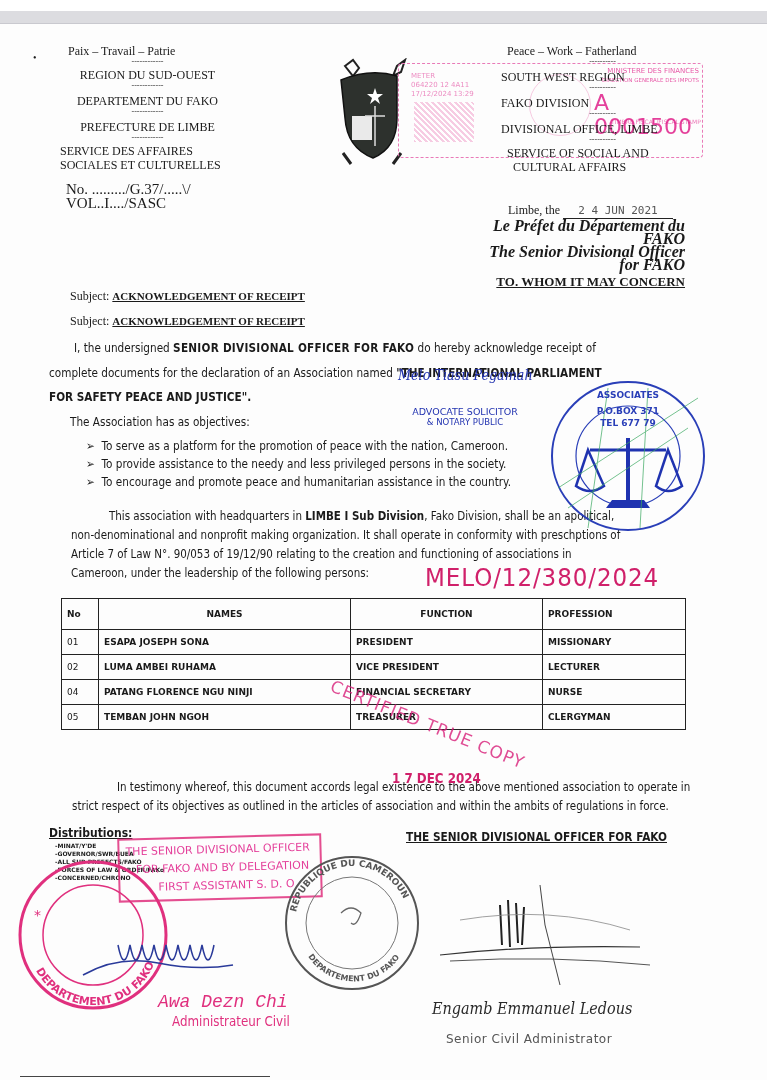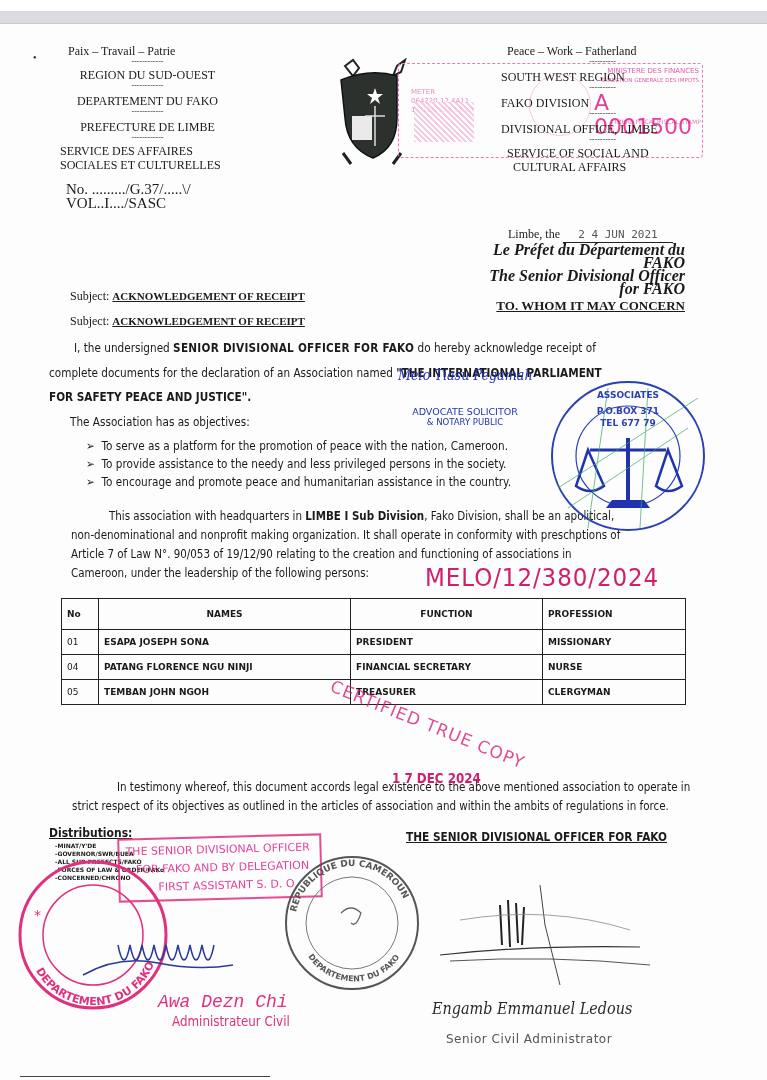--- a/index.html
+++ b/index.html
@@ -57,21 +57,21 @@
     <path d="M6 22 Q35 10 62 18 L62 60 Q62 90 38 100 Q12 90 10 60 Z" fill="#2d312d" stroke="#111" stroke-width="1.5"></path>
     <polygon points="40,30 42,36 48,36 43,40 45,46 40,42 35,46 37,40 32,36 38,36" fill="#ffffff"></polygon>
     <rect x="17" y="58" width="20" height="24" fill="#ffffff" opacity="0.9"></rect>
     <line x1="40" y1="48" x2="40" y2="88" stroke="#ddd" stroke-width="1.5"></line>
     <line x1="30" y1="58" x2="50" y2="58" stroke="#ddd" stroke-width="1.5"></line>
     <path d="M8 95 L16 106 M66 95 L58 106" stroke="#222" stroke-width="3"></path>
   </svg>
 </div>
 
 <div class="abs" style="left:398px;top:63px;width:305px;height:95px;border:1.5px dashed #e97ab8;border-radius:4px;">
-  <div class="abs sans" style="left:12px;top:24px;font-size:7px;line-height:9px;color:#ec8cc2;">
+  <div class="abs sans" style="left:12px;top:8px;font-size:7px;line-height:9px;color:#ec8cc2;">
     <div>METER</div>
     <div>064220 12 4A11</div>
     <div>17/12/2024  13:29</div>
   </div>
   <div class="abs" style="left:15px;top:38px;width:60px;height:40px;background:repeating-linear-gradient(45deg,#f5c0dc 0 2px,#fff 2px 4px);opacity:0.8;"></div>
   <div class="abs" style="left:130px;top:10px;width:62px;height:62px;border-radius:50%;border:1px solid #f2b3d4;opacity:0.7;"></div>
   <div class="abs sans stamp-red" style="left:200px;top:3px;font-size:7px;line-height:9px;text-align:right;width:100px;opacity:0.75;">
     <div>MINISTERE DES FINANCES</div>
     <div style="font-size:5.5px">DIRECTION GENERALE DES IMPOTS</div>
   </div>
@@ -85,21 +85,21 @@
   <div class="hdr" style="text-align:left;margin-top:4px;padding-left:6px;">SOUTH WEST REGION</div>
   <div class="dash">----------</div>
   <div class="hdr" style="text-align:left;margin-top:4px;padding-left:6px;">FAKO DIVISION</div>
   <div class="dash">----------</div>
   <div class="hdr" style="text-align:left;margin-top:4px;padding-left:6px;">DIVISIONAL OFFICE, LIMBE</div>
   <div class="dash">----------</div>
   <div class="hdr" style="text-align:left;margin-top:2px;padding-left:12px;">SERVICE OF SOCIAL AND</div>
   <div class="hdr" style="text-align:left;padding-left:18px;">CULTURAL AFFAIRS</div>
 </div>
 
-<div class="abs serif" style="left:480px;top:203px;width:205px;margin-top:24px;">
+<div class="abs serif" style="left:480px;top:203px;width:205px;">
   <div style="font-size:12px;line-height:15px;padding-left:28px;">
     <span>Limbe, the</span>
     <span style="display:inline-block;width:110px;border-bottom:1px solid #222;font-family:'DejaVu Sans Mono',monospace;font-size:11px;color:#555;text-align:center;">2 4  JUN  2021</span>
   </div>
   <div class="ital">Le Préfet du Département du FAKO</div>
   <div class="ital">The Senior Divisional Officer for FAKO</div>
   <div class="b u" style="font-size:13px;line-height:18px;text-align:right;margin-top:2px;">TO.  WHOM IT MAY CONCERN</div>
 </div>
 
 <div class="abs serif" style="left:70px;top:289px;font-size:12px;">
@@ -143,20 +143,26 @@
       <th class="center" style="width:192px">FUNCTION</th>
       <th>PROFESSION</th>
     </tr>
   </thead>
   <tbody>
     <tr>
       <td style="font-weight:normal">01</td>
       <td>ESAPA JOSEPH SONA</td>
       <td>PRESIDENT</td>
       <td>MISSIONARY</td>
+    </tr>
+    <tr>
+      <td style="font-weight:normal">02</td>
+      <td>LUMA AMBEI RUHAMA</td>
+      <td>VICE PRESIDENT</td>
+      <td>LECTURER</td>
     </tr>
     <tr>
       <td style="font-weight:normal">04</td>
       <td>PATANG FLORENCE NGU NINJI</td>
       <td>FINANCIAL SECRETARY</td>
       <td>NURSE</td>
     </tr>
     <tr>
       <td style="font-weight:normal">05</td>
       <td>TEMBAN JOHN NGOH</td>

